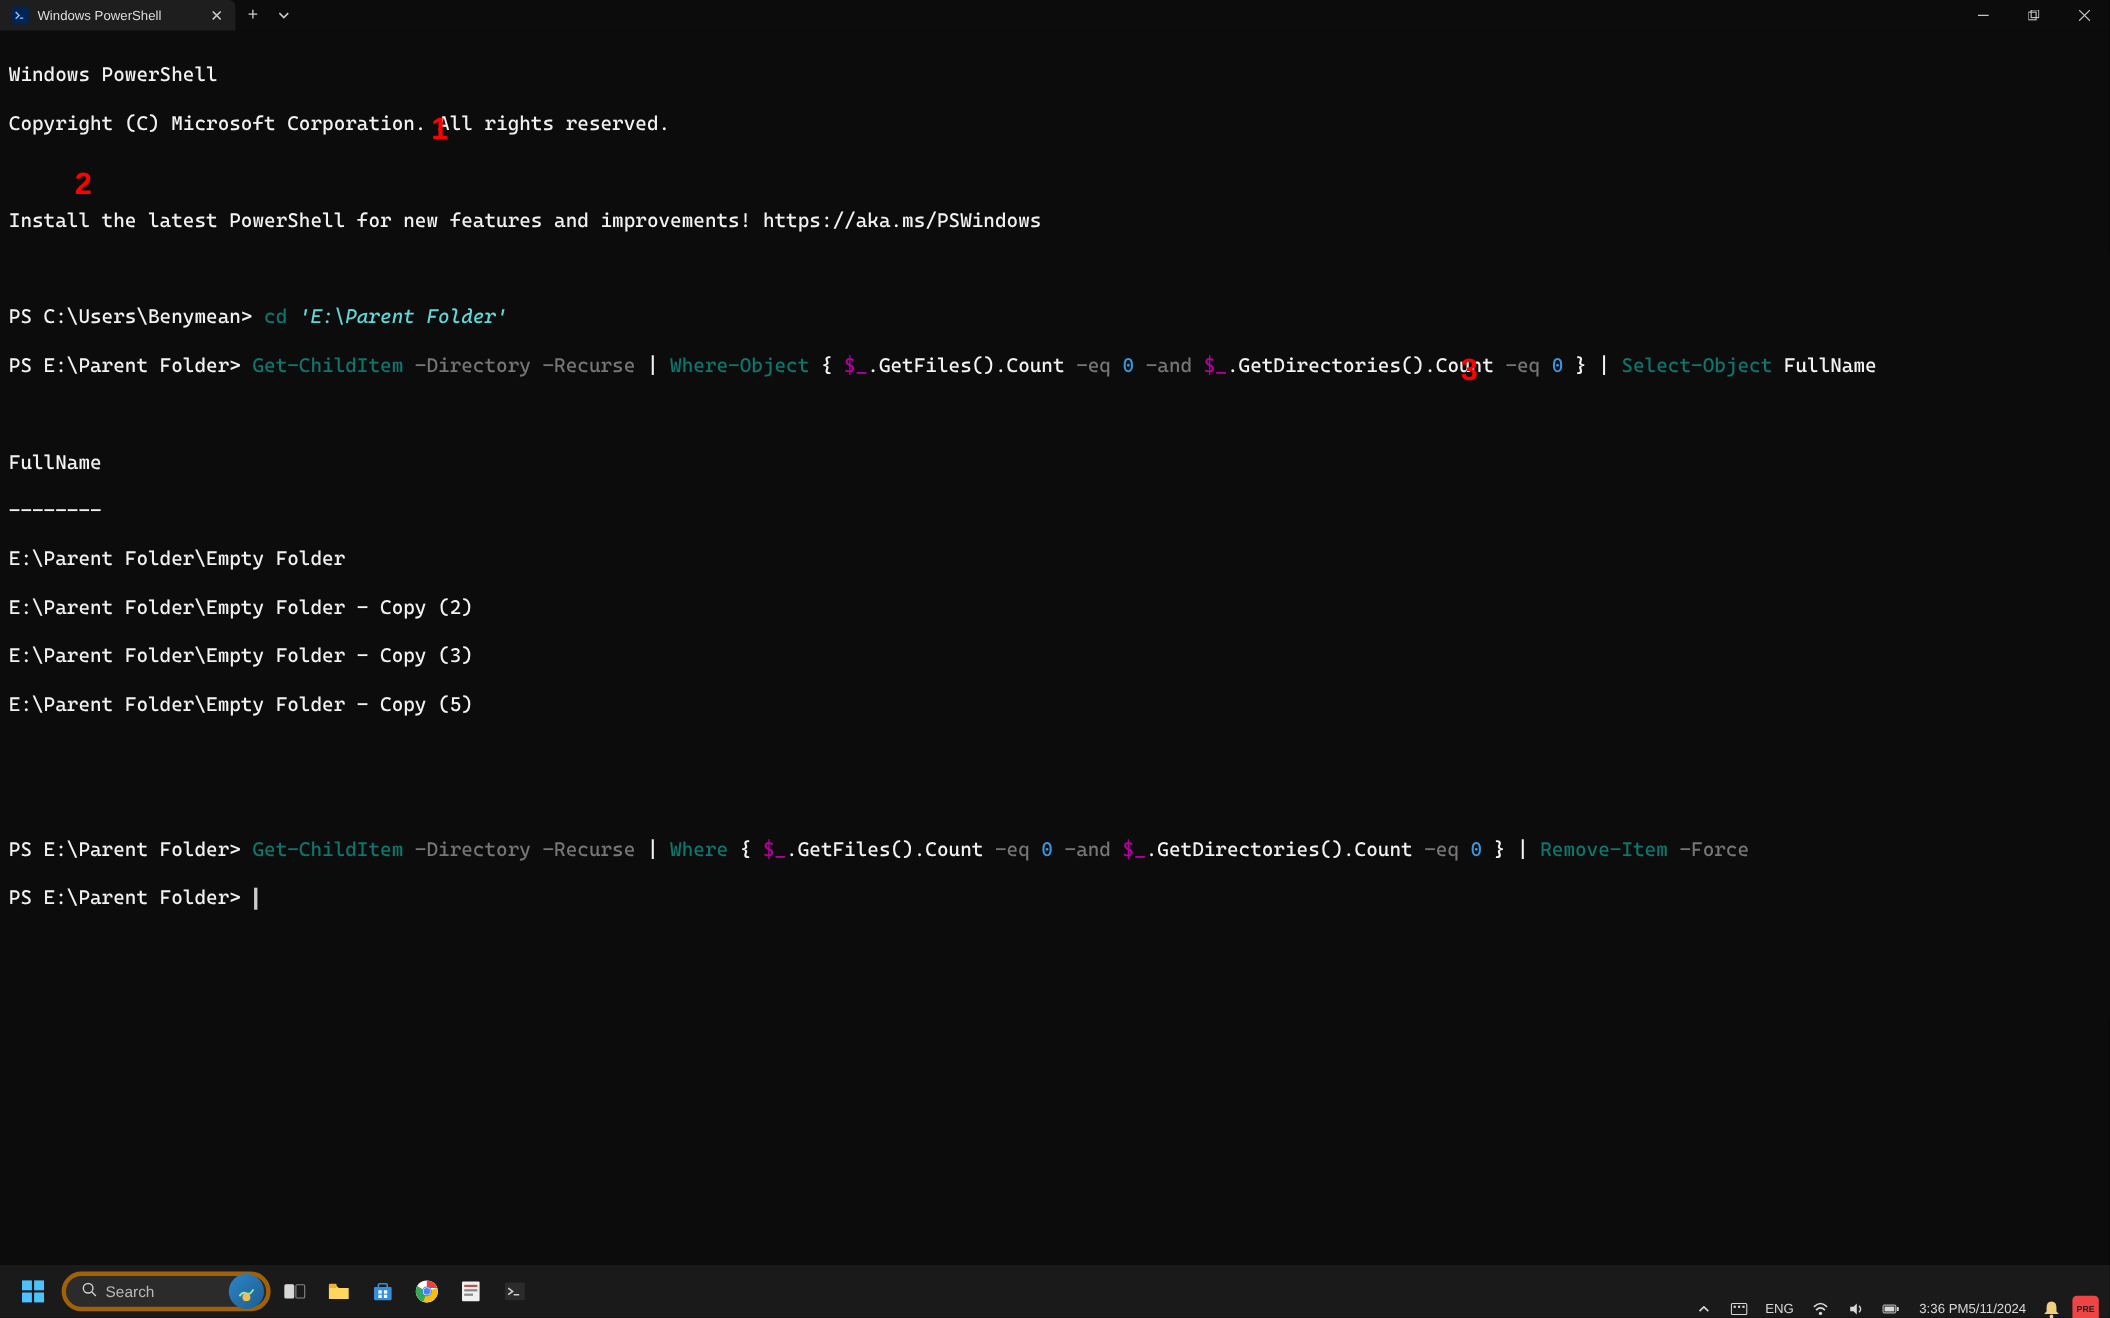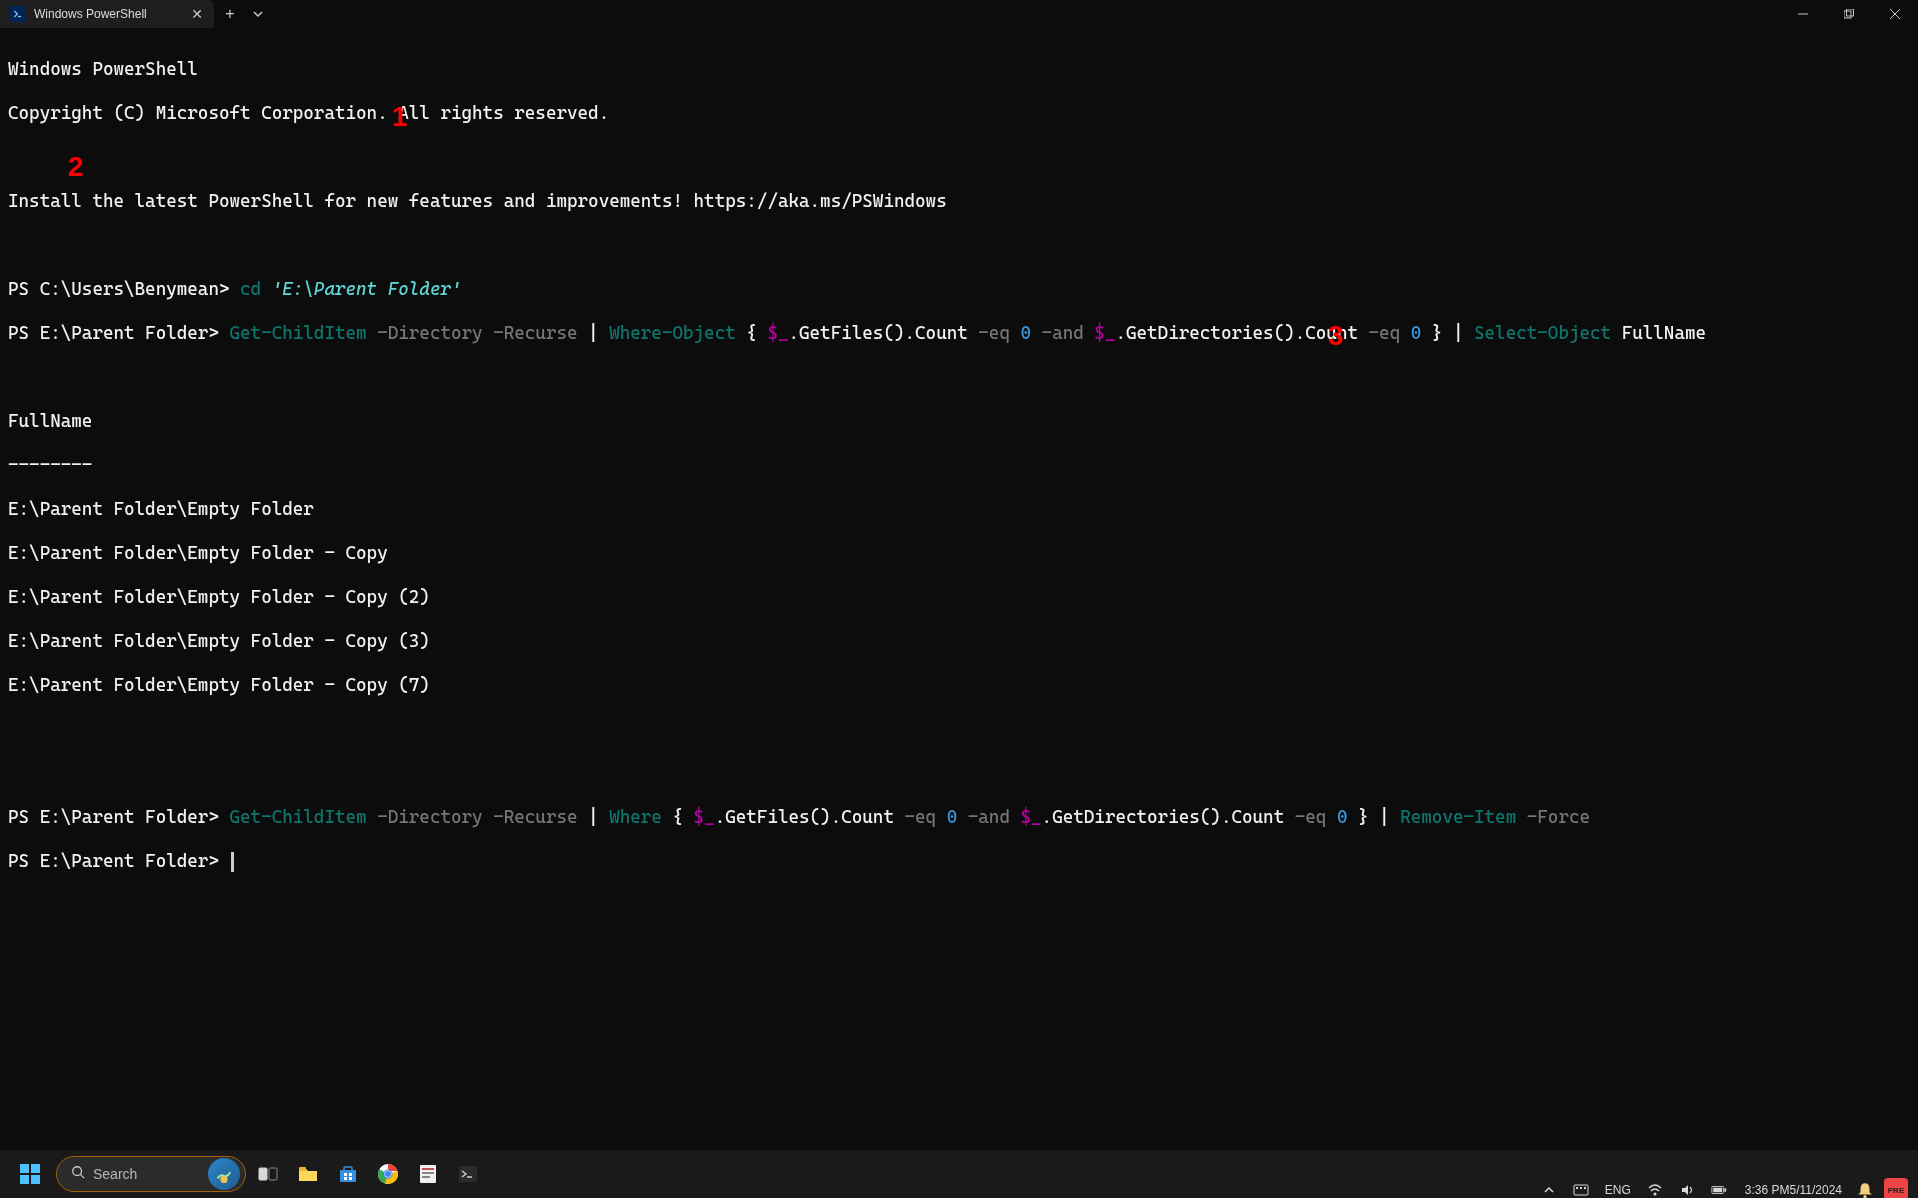--- a/index.html
+++ b/index.html
@@ -30,21 +30,21 @@
   .blue { color: #3a96dd; }
   .magenta { color: #b4009e; }
   .annot { position: absolute; color: #ff0000; font-family: "Segoe UI", Arial, sans-serif; font-weight: 700; font-size: 28px; pointer-events: none; }
   
   .cursor-block { display: inline-block; width: 3px; height: 20px; background: #cccccc; vertical-align: middle; margin-left: 2px; }
   
   
   .taskbar { position: absolute; bottom: 0; left: 0; right: 0; height: 48px; background: #1a1a1a; display: flex; align-items: center; padding: 0 10px; }
   .start-btn { width: 40px; height: 40px; display: flex; align-items: center; justify-content: center; cursor: pointer; }
   .start-btn svg { width: 24px; height: 24px; }
-  .search-pill { display: flex; align-items: center; background: #2b2b2b; border-radius: 18px; height: 36px; padding: 0 14px; margin-left: 6px; width: 190px; cursor: text; border: 1px solid #a16207; }
+  .search-pill { display: flex; align-items: center; background: #2b2b2b; border-radius: 18px; height: 36px; padding: 0 14px; margin-left: 6px; width: 190px; cursor: text; border: 4px solid #a16207; }
   .search-pill .search-icon { color: #ccc; margin-right: 8px; }
   .search-pill .search-text { color: #b8b8b8; font-size: 14px; }
   .search-badge { width: 32px; height: 32px; margin-left: -38px; margin-right: 2px; position: relative; }
   .search-badge .circle { width: 32px; height: 32px; border-radius: 50%; background: linear-gradient(135deg, #2c84c9, #1f5e8f); display: flex; align-items: center; justify-content: center; }
   .tb-spacer1 { width: 6px; }
   .tb-icon { width: 40px; height: 40px; display: flex; align-items: center; justify-content: center; cursor: pointer; }
   .tb-icon svg { width: 24px; height: 24px; }
   .tb-flex { flex: 1; }
   .tray { display: flex; align-items: center; gap: 4px; margin-top: 32px; }
   .tray-item { display: flex; align-items: center; justify-content: center; height: 40px; padding: 0 6px; color: #d8d8d8; cursor: pointer; font-size: 12px; }
@@ -100,24 +100,23 @@
 <div class="line white">Copyright (C) Microsoft Corporation. All rights reserved.</div>
 <div class="line">&nbsp;</div>
 <div class="line white">Install the latest PowerShell for new features and improvements! https://aka.ms/PSWindows</div>
 <div class="line">&nbsp;</div>
 <div class="line"><span class="white">PS C:\Users\Benymean&gt;</span><span class="yellow"> cd </span><span class="cyan">'E:\Parent Folder'</span></div>
 <div class="line"><span class="white">PS E:\Parent Folder&gt;</span><span class="yellow"> Get-ChildItem</span><span class="gray"> -Directory -Recurse</span><span class="white"> |</span><span class="yellow"> Where-Object</span><span class="white"> { </span><span class="magenta">$_</span><span class="white">.GetFiles().Count </span><span class="gray">-eq</span><span class="blue"> 0</span><span class="gray"> -and </span><span class="magenta">$_</span><span class="white">.GetDirectories().Count </span><span class="gray">-eq</span><span class="blue"> 0</span><span class="white"> } | </span><span class="yellow">Select-Object</span><span class="white"> FullName</span></div>
 <div class="line">&nbsp;</div>
 <div class="line white">FullName</div>
 <div class="line white">--------</div>
 <div class="line white">E:\Parent Folder\Empty Folder</div>
-<div class="line white">E:\Parent Folder\Empty Folder - Copy</div>
 <div class="line white">E:\Parent Folder\Empty Folder - Copy (2)</div>
 <div class="line white">E:\Parent Folder\Empty Folder - Copy (3)</div>
-<div class="line white">E:\Parent Folder\Empty Folder - Copy (7)</div>
+<div class="line white">E:\Parent Folder\Empty Folder - Copy (5)</div>
 <div class="line">&nbsp;</div>
 <div class="line">&nbsp;</div>
 <div class="line"><span class="white">PS E:\Parent Folder&gt;</span><span class="yellow"> Get-ChildItem</span><span class="gray"> -Directory -Recurse</span><span class="white"> |</span><span class="yellow"> Where</span><span class="white"> { </span><span class="magenta">$_</span><span class="white">.GetFiles().Count </span><span class="gray">-eq</span><span class="blue"> 0</span><span class="gray"> -and </span><span class="magenta">$_</span><span class="white">.GetDirectories().Count </span><span class="gray">-eq</span><span class="blue"> 0</span><span class="white"> } | </span><span class="yellow">Remove-Item</span><span class="gray"> -Force</span></div>
 <div class="line"><span class="white">PS E:\Parent Folder&gt; </span><span class="cursor-block"></span></div>
 
 
 <span class="annot" style="left:392px; top:78px;">1</span>
 <span class="annot" style="left:68px; top:128px;">2</span>
 <span class="annot" style="left:1328px; top:297px;">3</span>
 </div>

